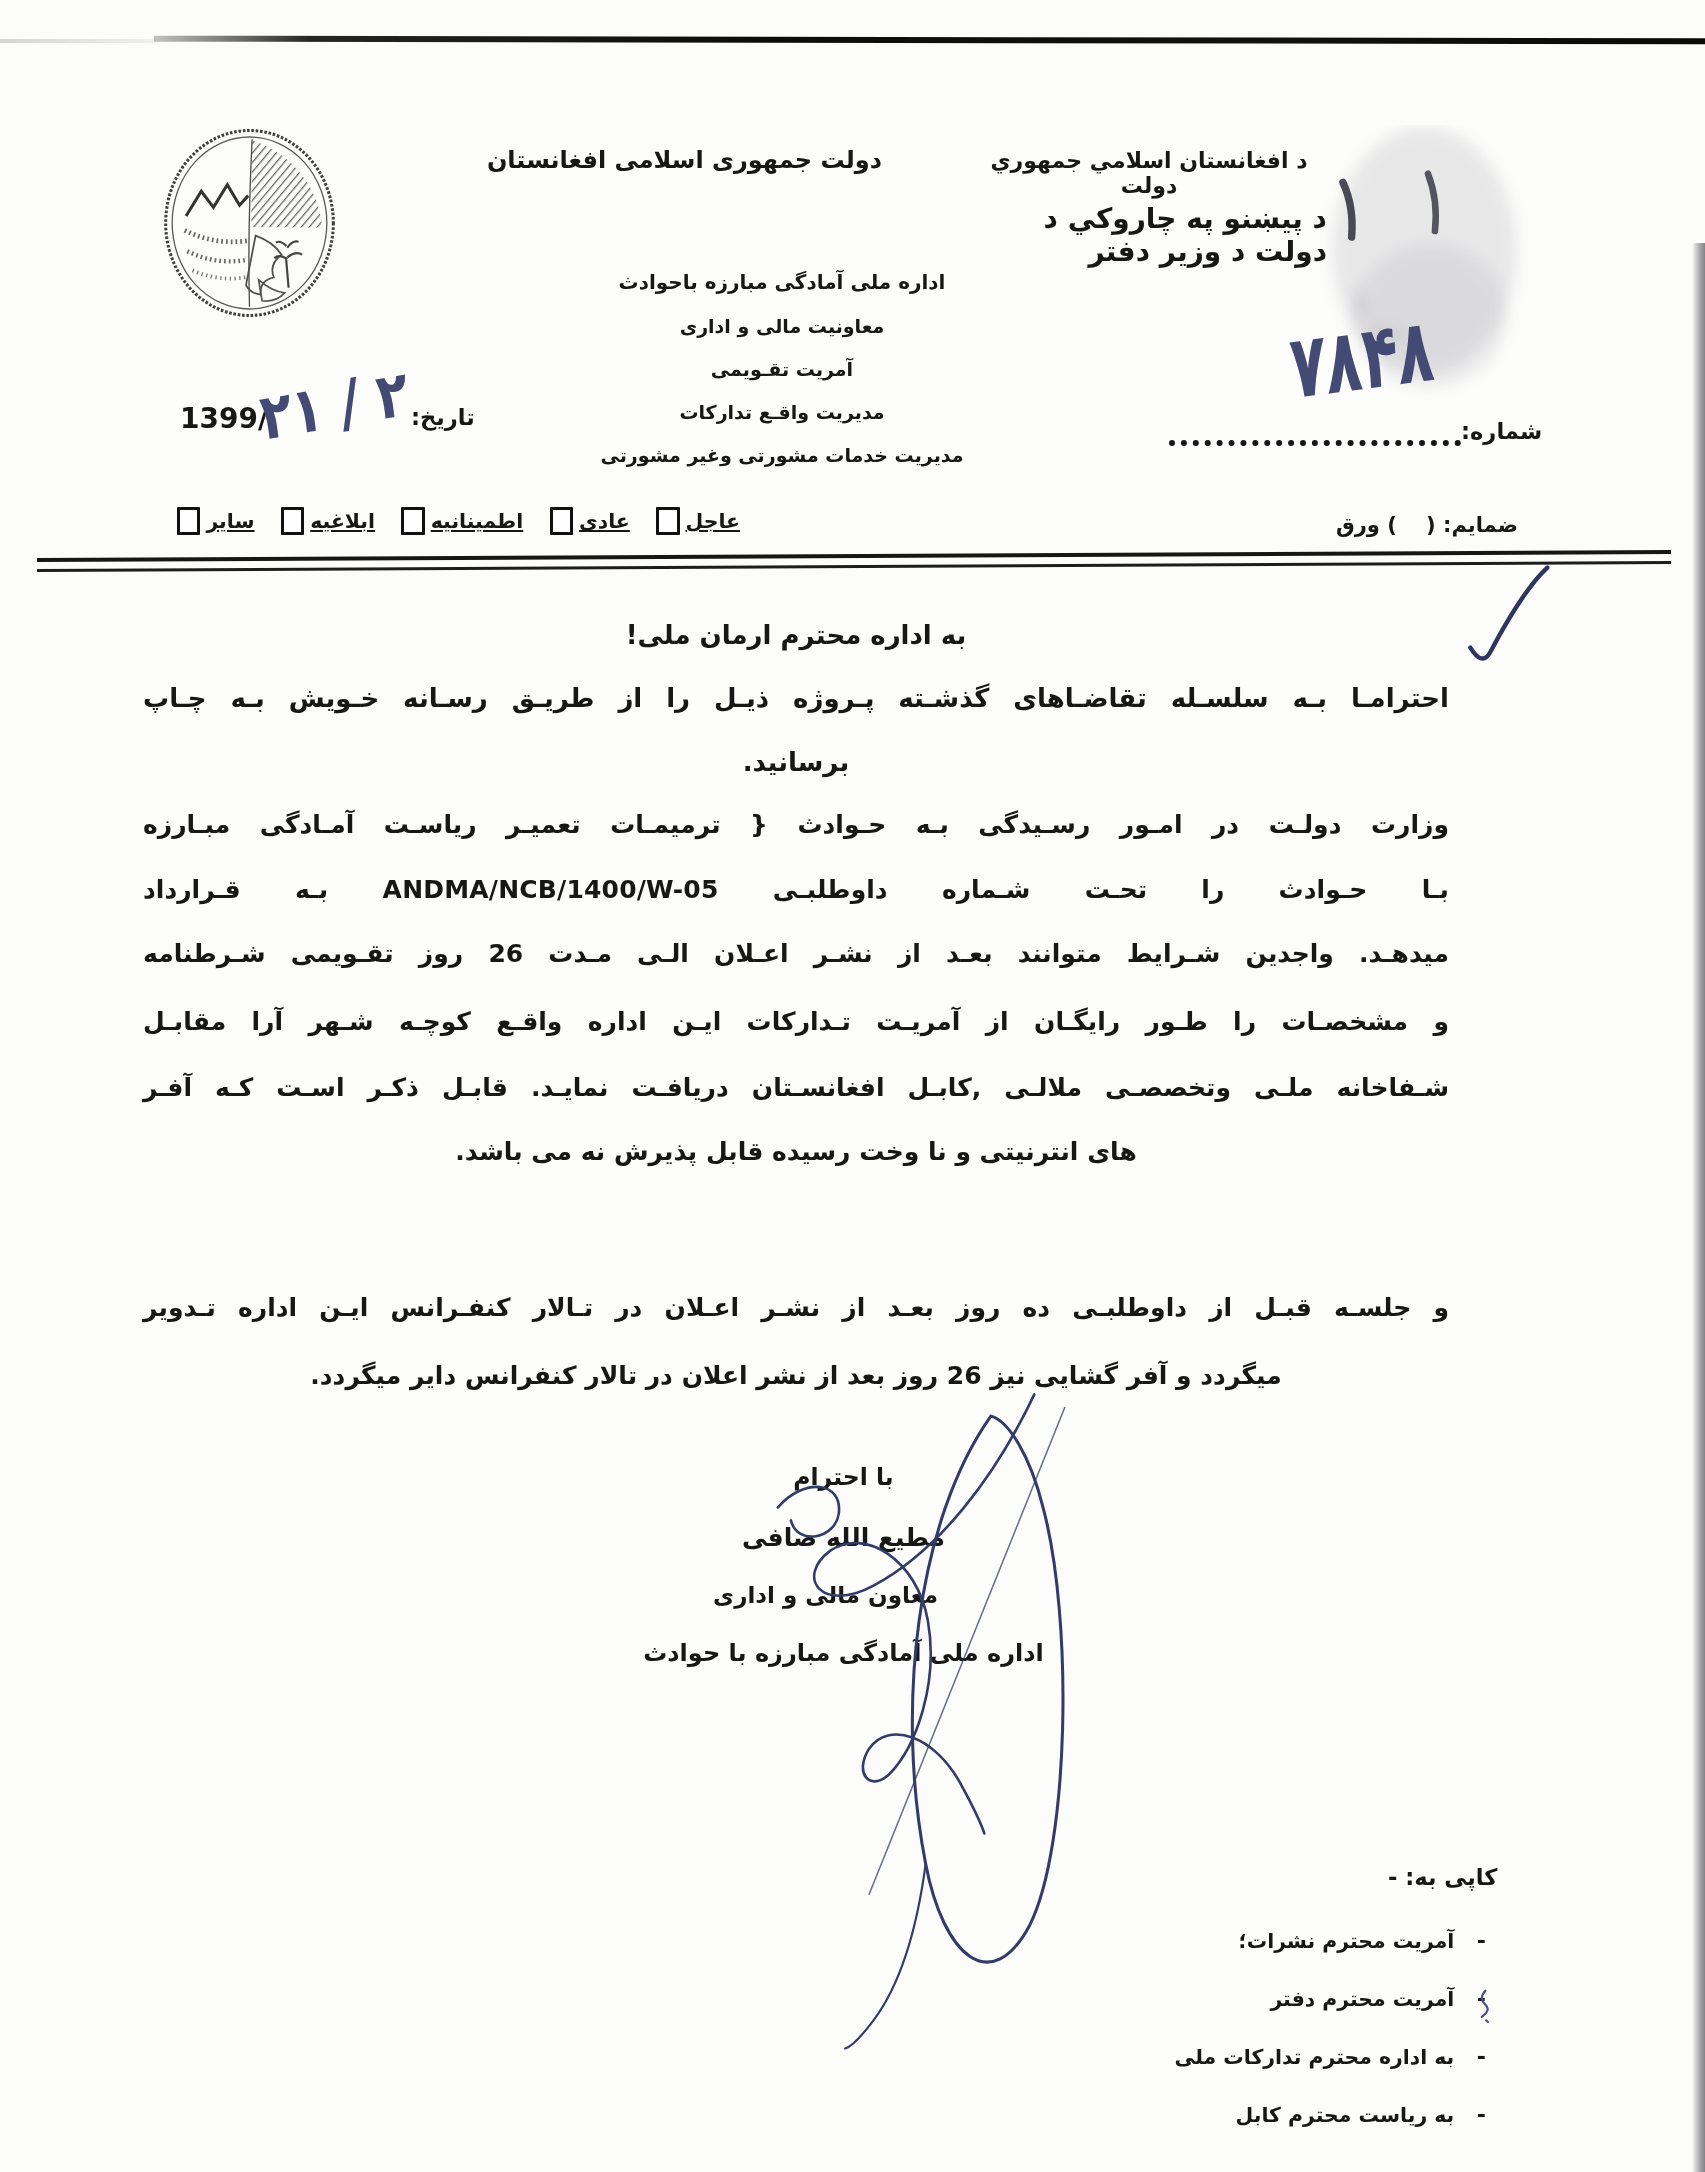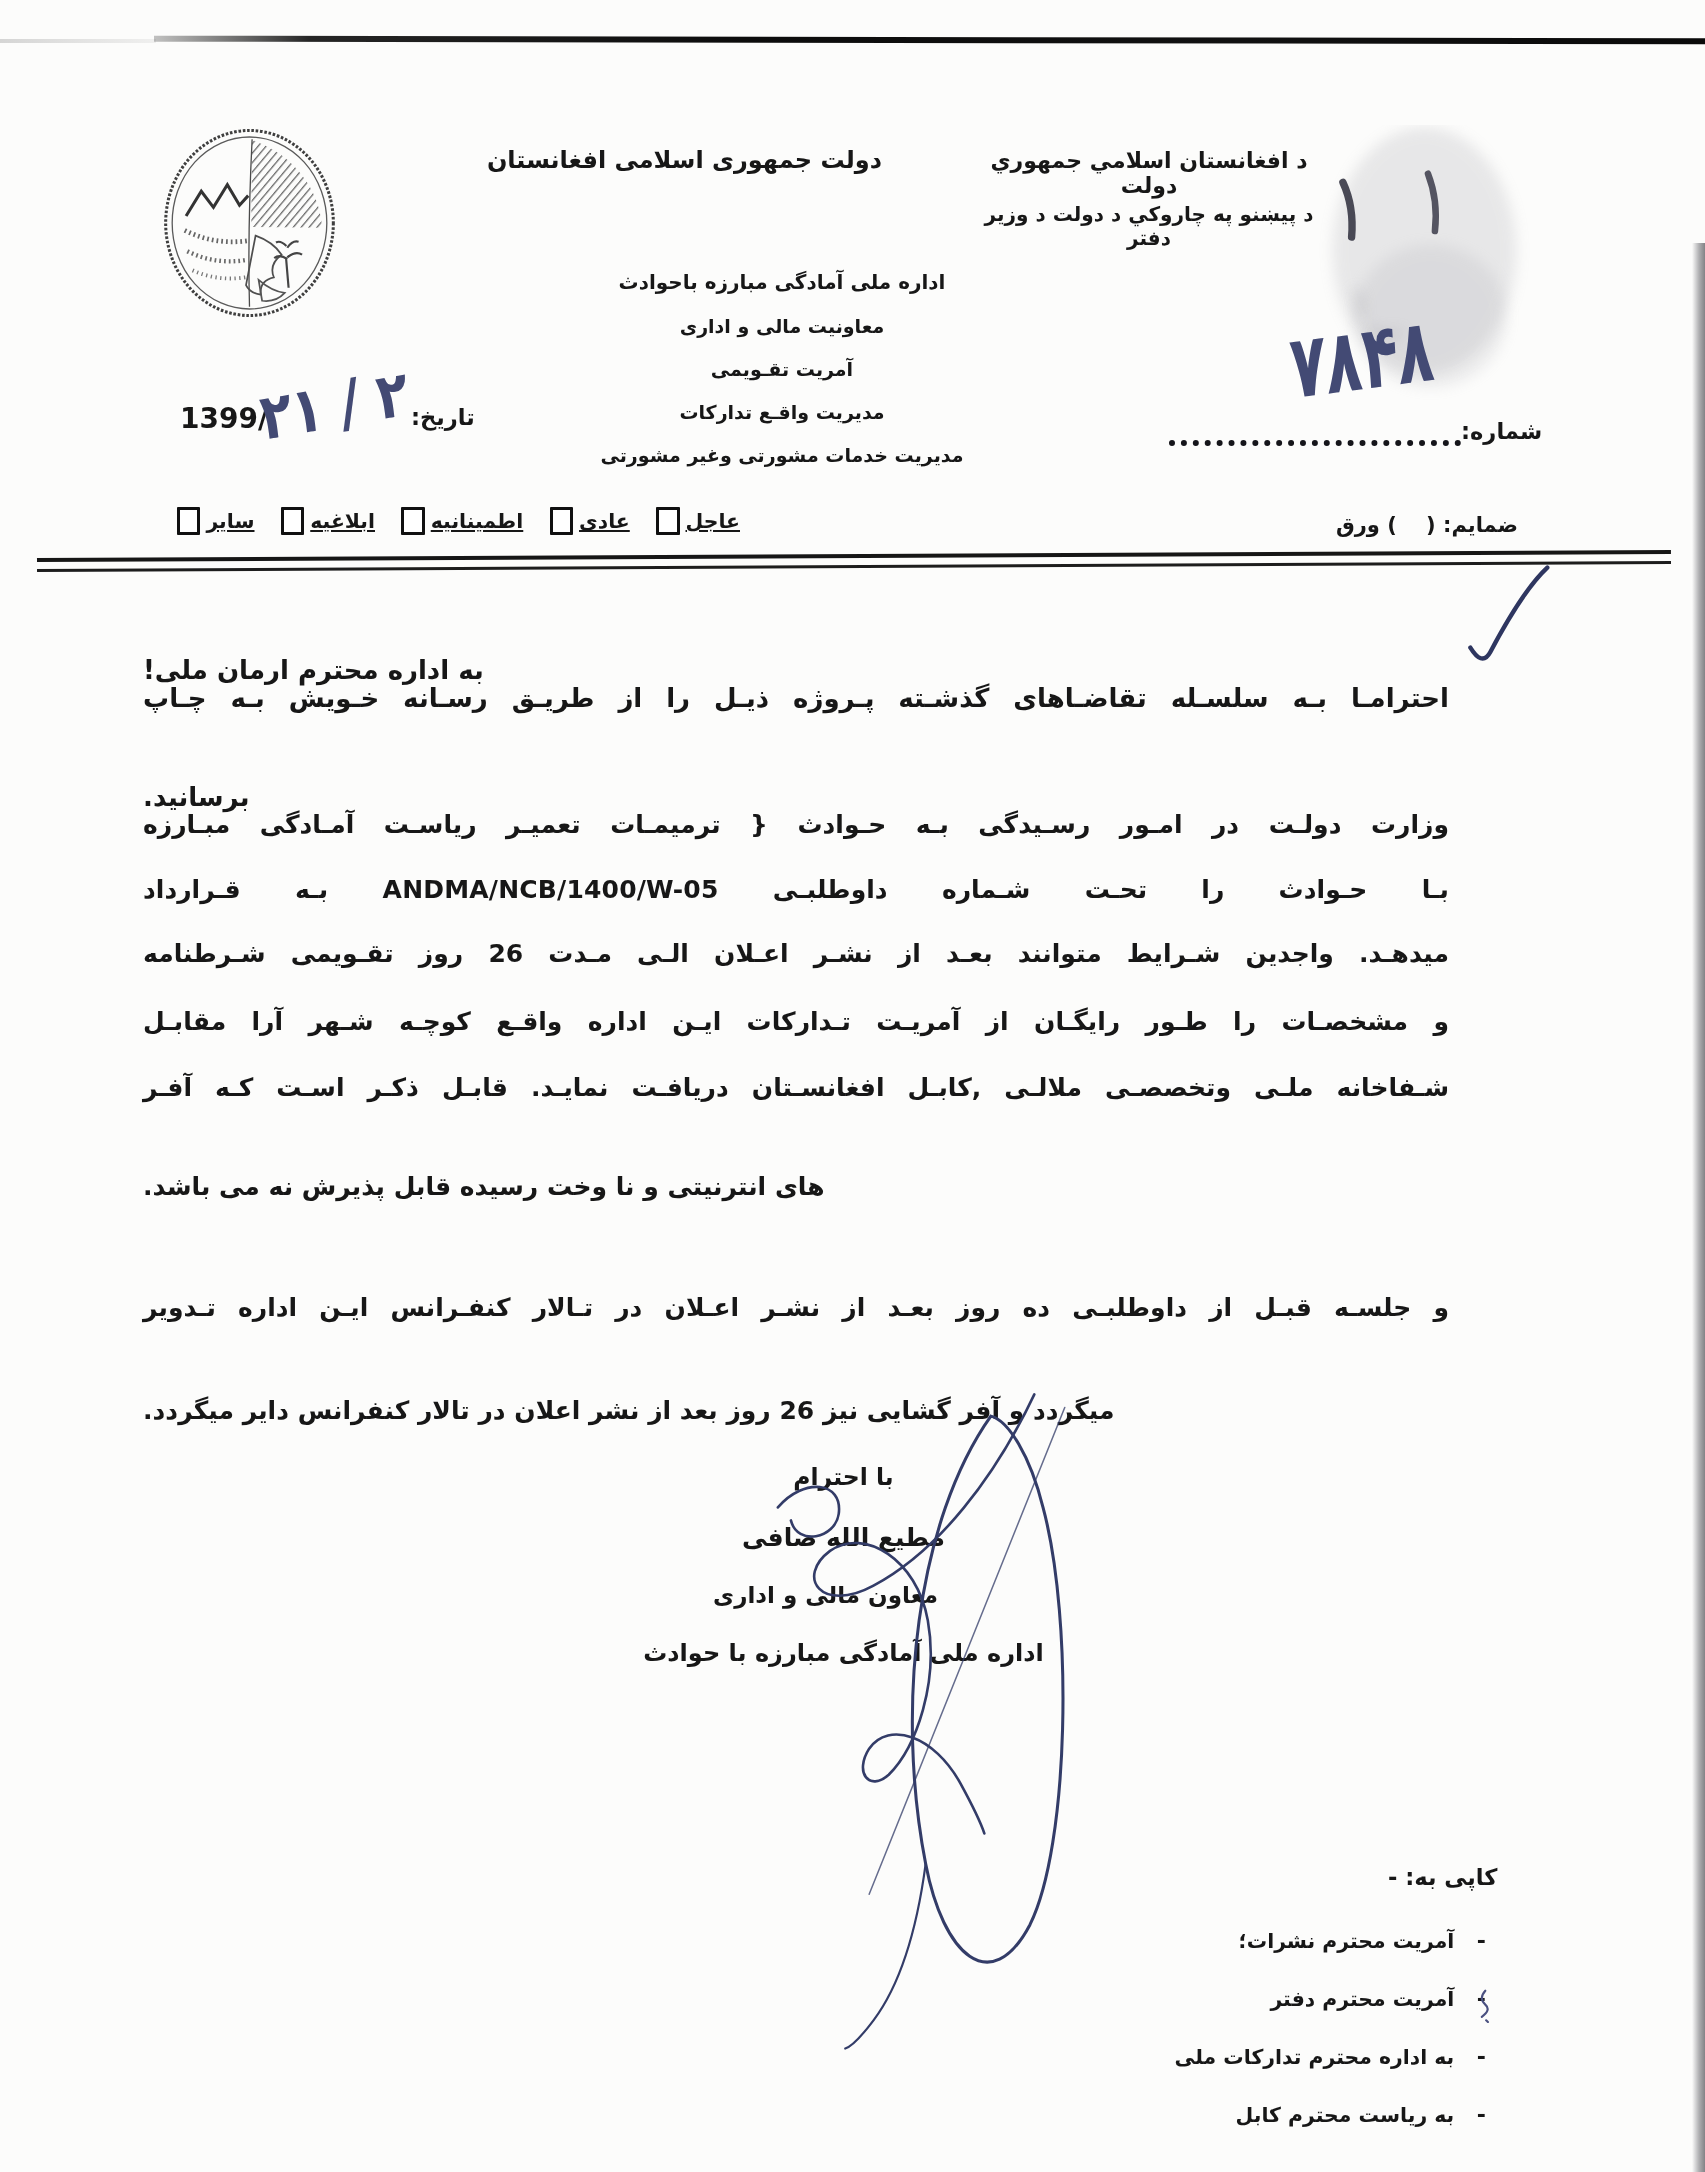--- a/index.html
+++ b/index.html
@@ -2,21 +2,21 @@
 <html lang="fa" style="font-size:7px"><head>
 <meta charset="utf-8">
 <style>
   html,body{margin:0;padding:0;background:#ffffff;}
   body{font-family:"DejaVu Sans", sans-serif;color:#171717;}
   .page{position:relative;width:1705px;height:2414px;background:#fcfcfb;overflow:hidden;}
   .abs{position:absolute;}
   .fa{direction:rtl;unicode-bidi:plaintext;}
   .b{font-weight:bold;}
   .just{text-align:justify;text-align-last:justify;text-justify:inter-word;}
-  .rt{text-align:left;margin-top:35px;}
+  .rt{text-align:center;}
   .ctr{text-align:center;}
   .bodyline{left:143px;width:1306px;font-size:25px;font-weight:bold;line-height:1.45;letter-spacing:0.2px;}
   .hw{font-weight:bold;color:#434a74;}
   
   .prio-row{display:flex;direction:rtl;justify-content:space-between;align-items:center;}
   .prio{display:flex;align-items:center;direction:rtl;}
   .prio-label{font-size:20.4px;font-weight:bold;text-decoration:underline;}
   .prio-box{display:inline-block;width:17.4px;height:22px;border:3px solid #101010;background:#fff;margin-right:6px;border-radius:0.9px;}
   
   .rule2 .l1{border-top:4.8px solid #161616;}
@@ -56,21 +56,21 @@
     <polyline points="55,205 90,148 118,185 150,133 178,180 198,158" fill="none" stroke="#333" stroke-width="7"></polyline>
     <path d="M 52 238 Q 120 272 196 262" fill="none" stroke="#666" stroke-width="11" stroke-dasharray="4 7"></path>
     <path d="M 58 286 Q 122 318 194 306" fill="none" stroke="#6a6a6a" stroke-width="10" stroke-dasharray="4 7"></path>
     <path d="M 70 330 Q 128 356 192 346" fill="none" stroke="#777" stroke-width="9" stroke-dasharray="3 8"></path>
     <path d="M 222 352 q 30 26 60 30 q -20 22 -52 18 Z" fill="none" stroke="#555" stroke-width="4"></path>
   </svg>
 
   <div class="abs fa b ctr" style="left:439px;top:146px;width:491px;font-size:24px;">دولت جمهوری اسلامی افغانستان</div>
 
   <div class="abs fa b ctr" style="left:971px;top:148px;width:356px;font-size:22px;">د افغانستان اسلامي جمهوري دولت</div>
-  <div class="abs fa b ctr" style="left:971px;top:202px;width:356px;font-size:20px;">د پیښنو په چاروکي د دولت د وزیر دفتر</div>
+  <div class="abs fa b ctr" style="left:971px;top:202px;width:356px;font-size:28px;text-align:right;">د پیښنو په چاروکي د دولت د وزیر دفتر</div>
 
   <svg class="abs" style="left:1316px;top:125px;" width="217" height="278" viewBox="0 0 500 640">
     <defs>
         <filter id="b1" x="-40%" y="-40%" width="180%" height="180%">
           <feGaussianBlur stdDeviation="16"></feGaussianBlur>
         </filter>
       </defs>
     <ellipse cx="250" cy="290" rx="212" ry="285" fill="#97979f" opacity="0.20" filter="url(#b1)"></ellipse>
     <ellipse cx="265" cy="440" rx="175" ry="165" fill="#9d9da5" opacity="0.16" filter="url(#b1)"></ellipse>
     <path d="M 62 132 q 26 56 20 126" stroke="#2d2d3b" stroke-width="17" fill="none" stroke-linecap="round" opacity="0.85"></path>

